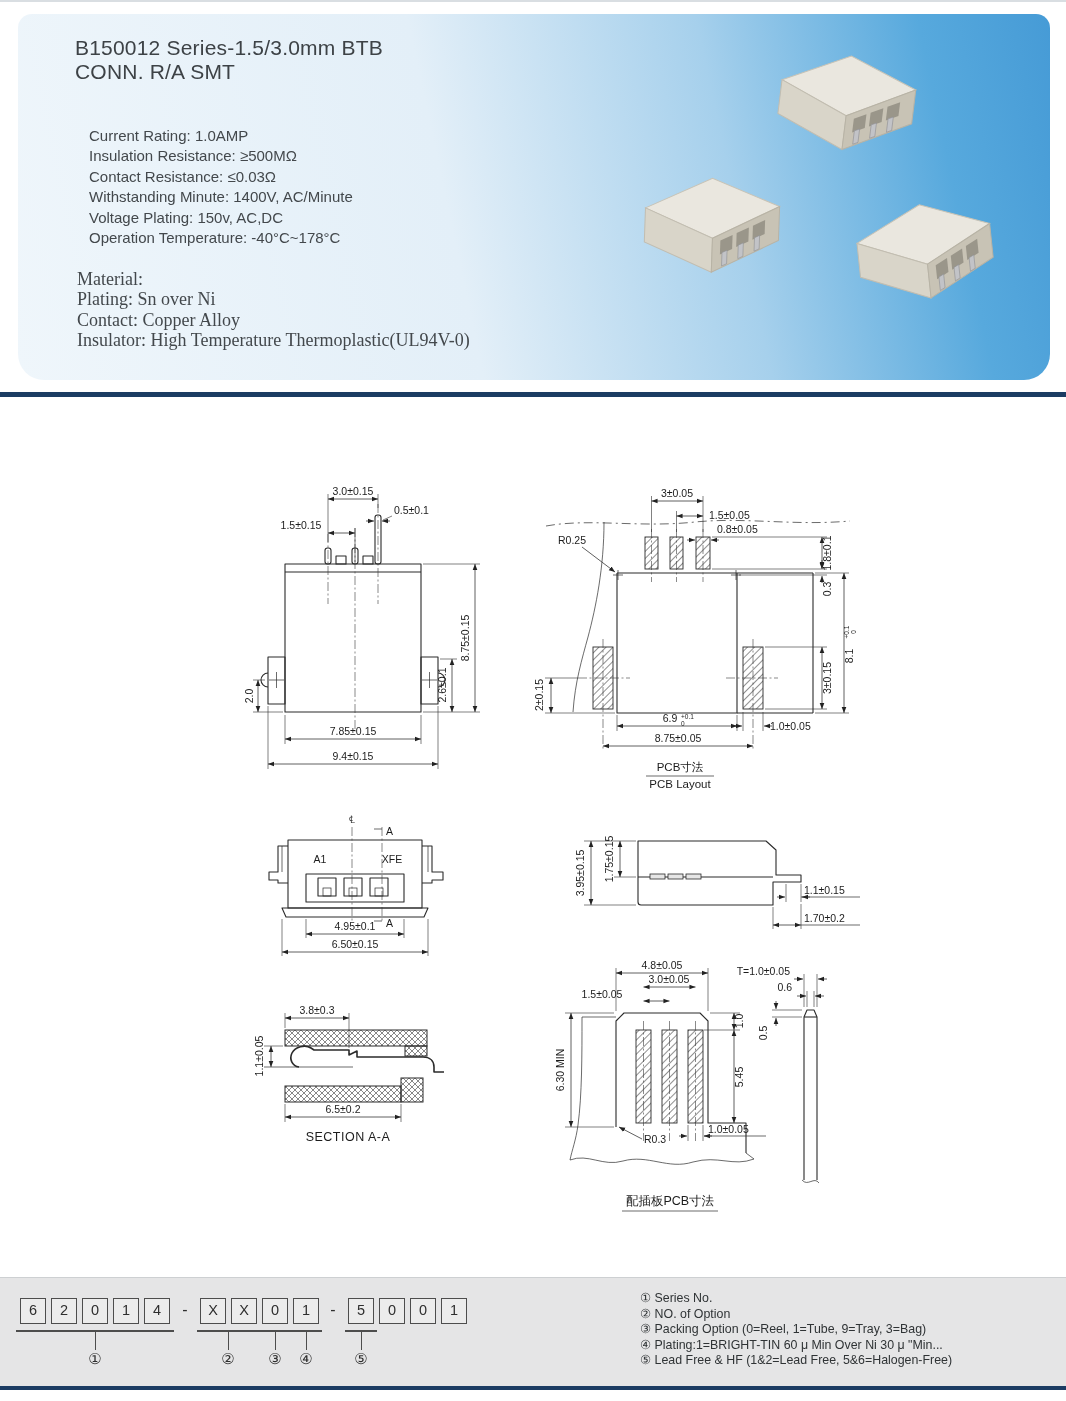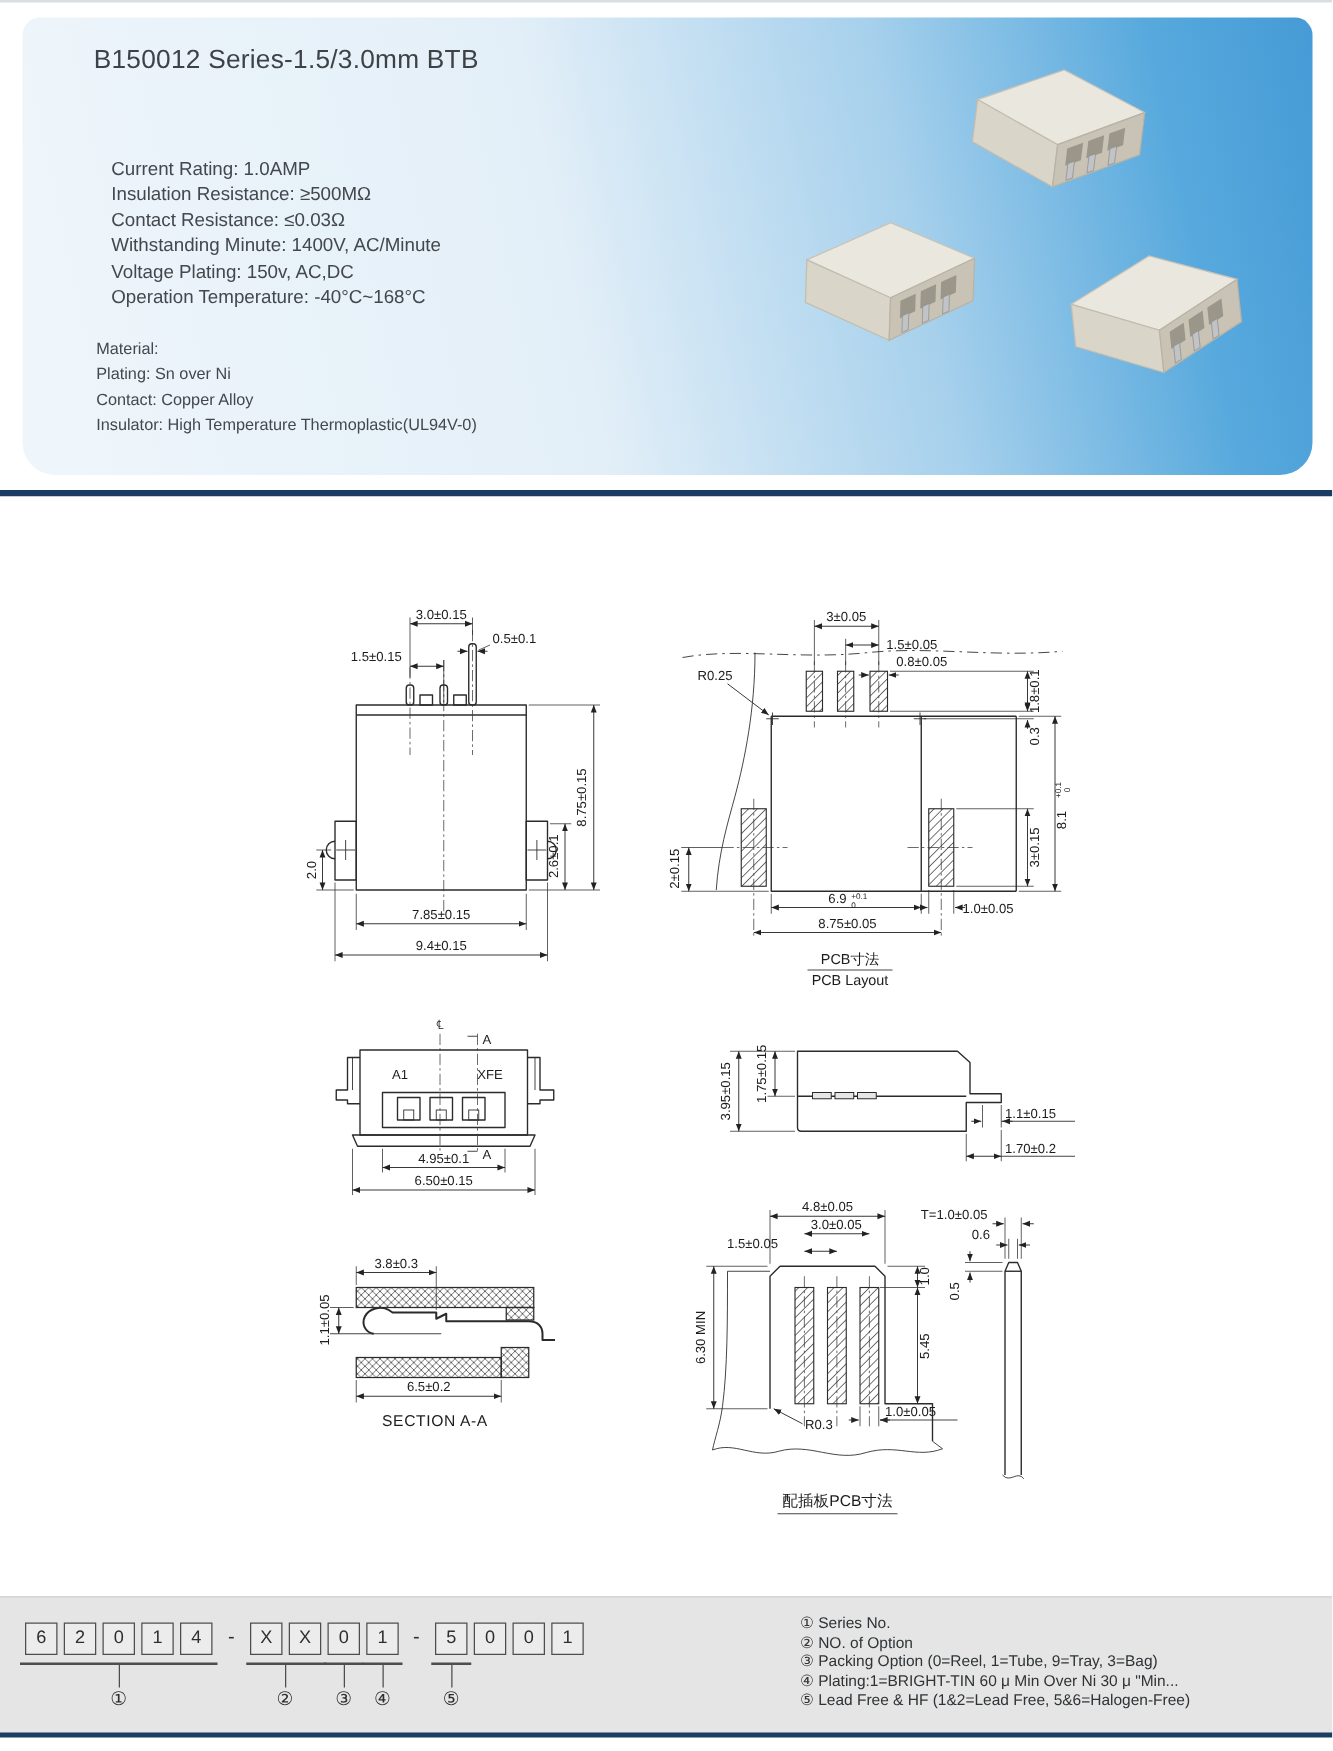--- a/index.html
+++ b/index.html
@@ -5,21 +5,21 @@
   html,body{margin:0;padding:0;background:#fff;}
   .page{position:relative;width:1066px;height:1401px;background:#ffffff;overflow:hidden;
         font-family:"Liberation Sans",sans-serif;}
   .abs{position:absolute;}
   .top-hairline{left:0;top:0;width:1066px;height:2px;background:#d9dee2;}
   
   .card{left:18px;top:14px;width:1032px;height:366px;border-radius:14px 14px 26px 26px;
         background:linear-gradient(78deg,#eff6fb 0%,#e3eff8 42%,#a6d0ec 68%,#57a9dd 88%,#469bd6 100%);}
   .title{left:57px;top:22px;font-size:21px;line-height:24px;color:#3d4246;letter-spacing:.2px;}
   .specs{left:71px;top:112px;font-size:15px;line-height:20.4px;color:#43484c;}
-  .materials{left:59px;top:255px;font-size:13px;line-height:20.4px;color:#43484c;}
+  .materials{left:59px;top:255px;font-size:18px;line-height:20.4px;color:#43484c;font-family:Liberation Serif, serif;}
   
   .rule{left:0;width:1066px;background:#1b3c63;}
   
   svg.draw{position:absolute;overflow:visible;}
   .out{fill:none;stroke:#2b2b2b;stroke-width:1.1;stroke-linejoin:round;}
   .thin{fill:none;stroke:#2b2b2b;stroke-width:.7;}
   .dim{fill:none;stroke:#2b2b2b;stroke-width:.75;}
   .dimA{marker-start:url(#arr);marker-end:url(#arr);}
   .me{marker-end:url(#arr);}
   .ext{stroke:#2b2b2b;stroke-width:.6;}
@@ -68,28 +68,29 @@
         <polygon points="124,68 129,65.5 129,79 124,81.5" fill="#c2c3c7" stroke="#8f9094" stroke-width=".6"></polygon>
       </g>
     </defs>
   </svg>
 
   <div class="abs top-hairline"></div>
 
   <div class="abs card">
     <div class="abs title">
       <div>B150012 Series-1.5/3.0mm BTB</div>
+      <div>CONN. R/A SMT</div>
     </div>
     <div class="abs specs">
       <div>Current Rating: 1.0AMP</div>
       <div>Insulation Resistance: ≥500MΩ</div>
       <div>Contact Resistance: ≤0.03Ω</div>
       <div>Withstanding Minute: 1400V, AC/Minute</div>
       <div>Voltage Plating: 150v, AC,DC</div>
-      <div>Operation Temperature: -40°C~168°C</div>
+      <div>Operation Temperature: -40°C~178°C</div>
     </div>
     <div class="abs materials">
       <div>Material:</div>
       <div>Plating: Sn over Ni</div>
       <div>Contact: Copper Alloy</div>
       <div>Insulator: High Temperature Thermoplastic(UL94V-0)</div>
     </div>
     <svg class="draw" style="left:598px;top:6px" width="430" height="352" viewBox="0 0 430 352">
       <use href="#conn" transform="translate(150,25) rotate(7 75 55)"></use>
       <use href="#conn" transform="translate(15,148) rotate(2 75 55)"></use>

